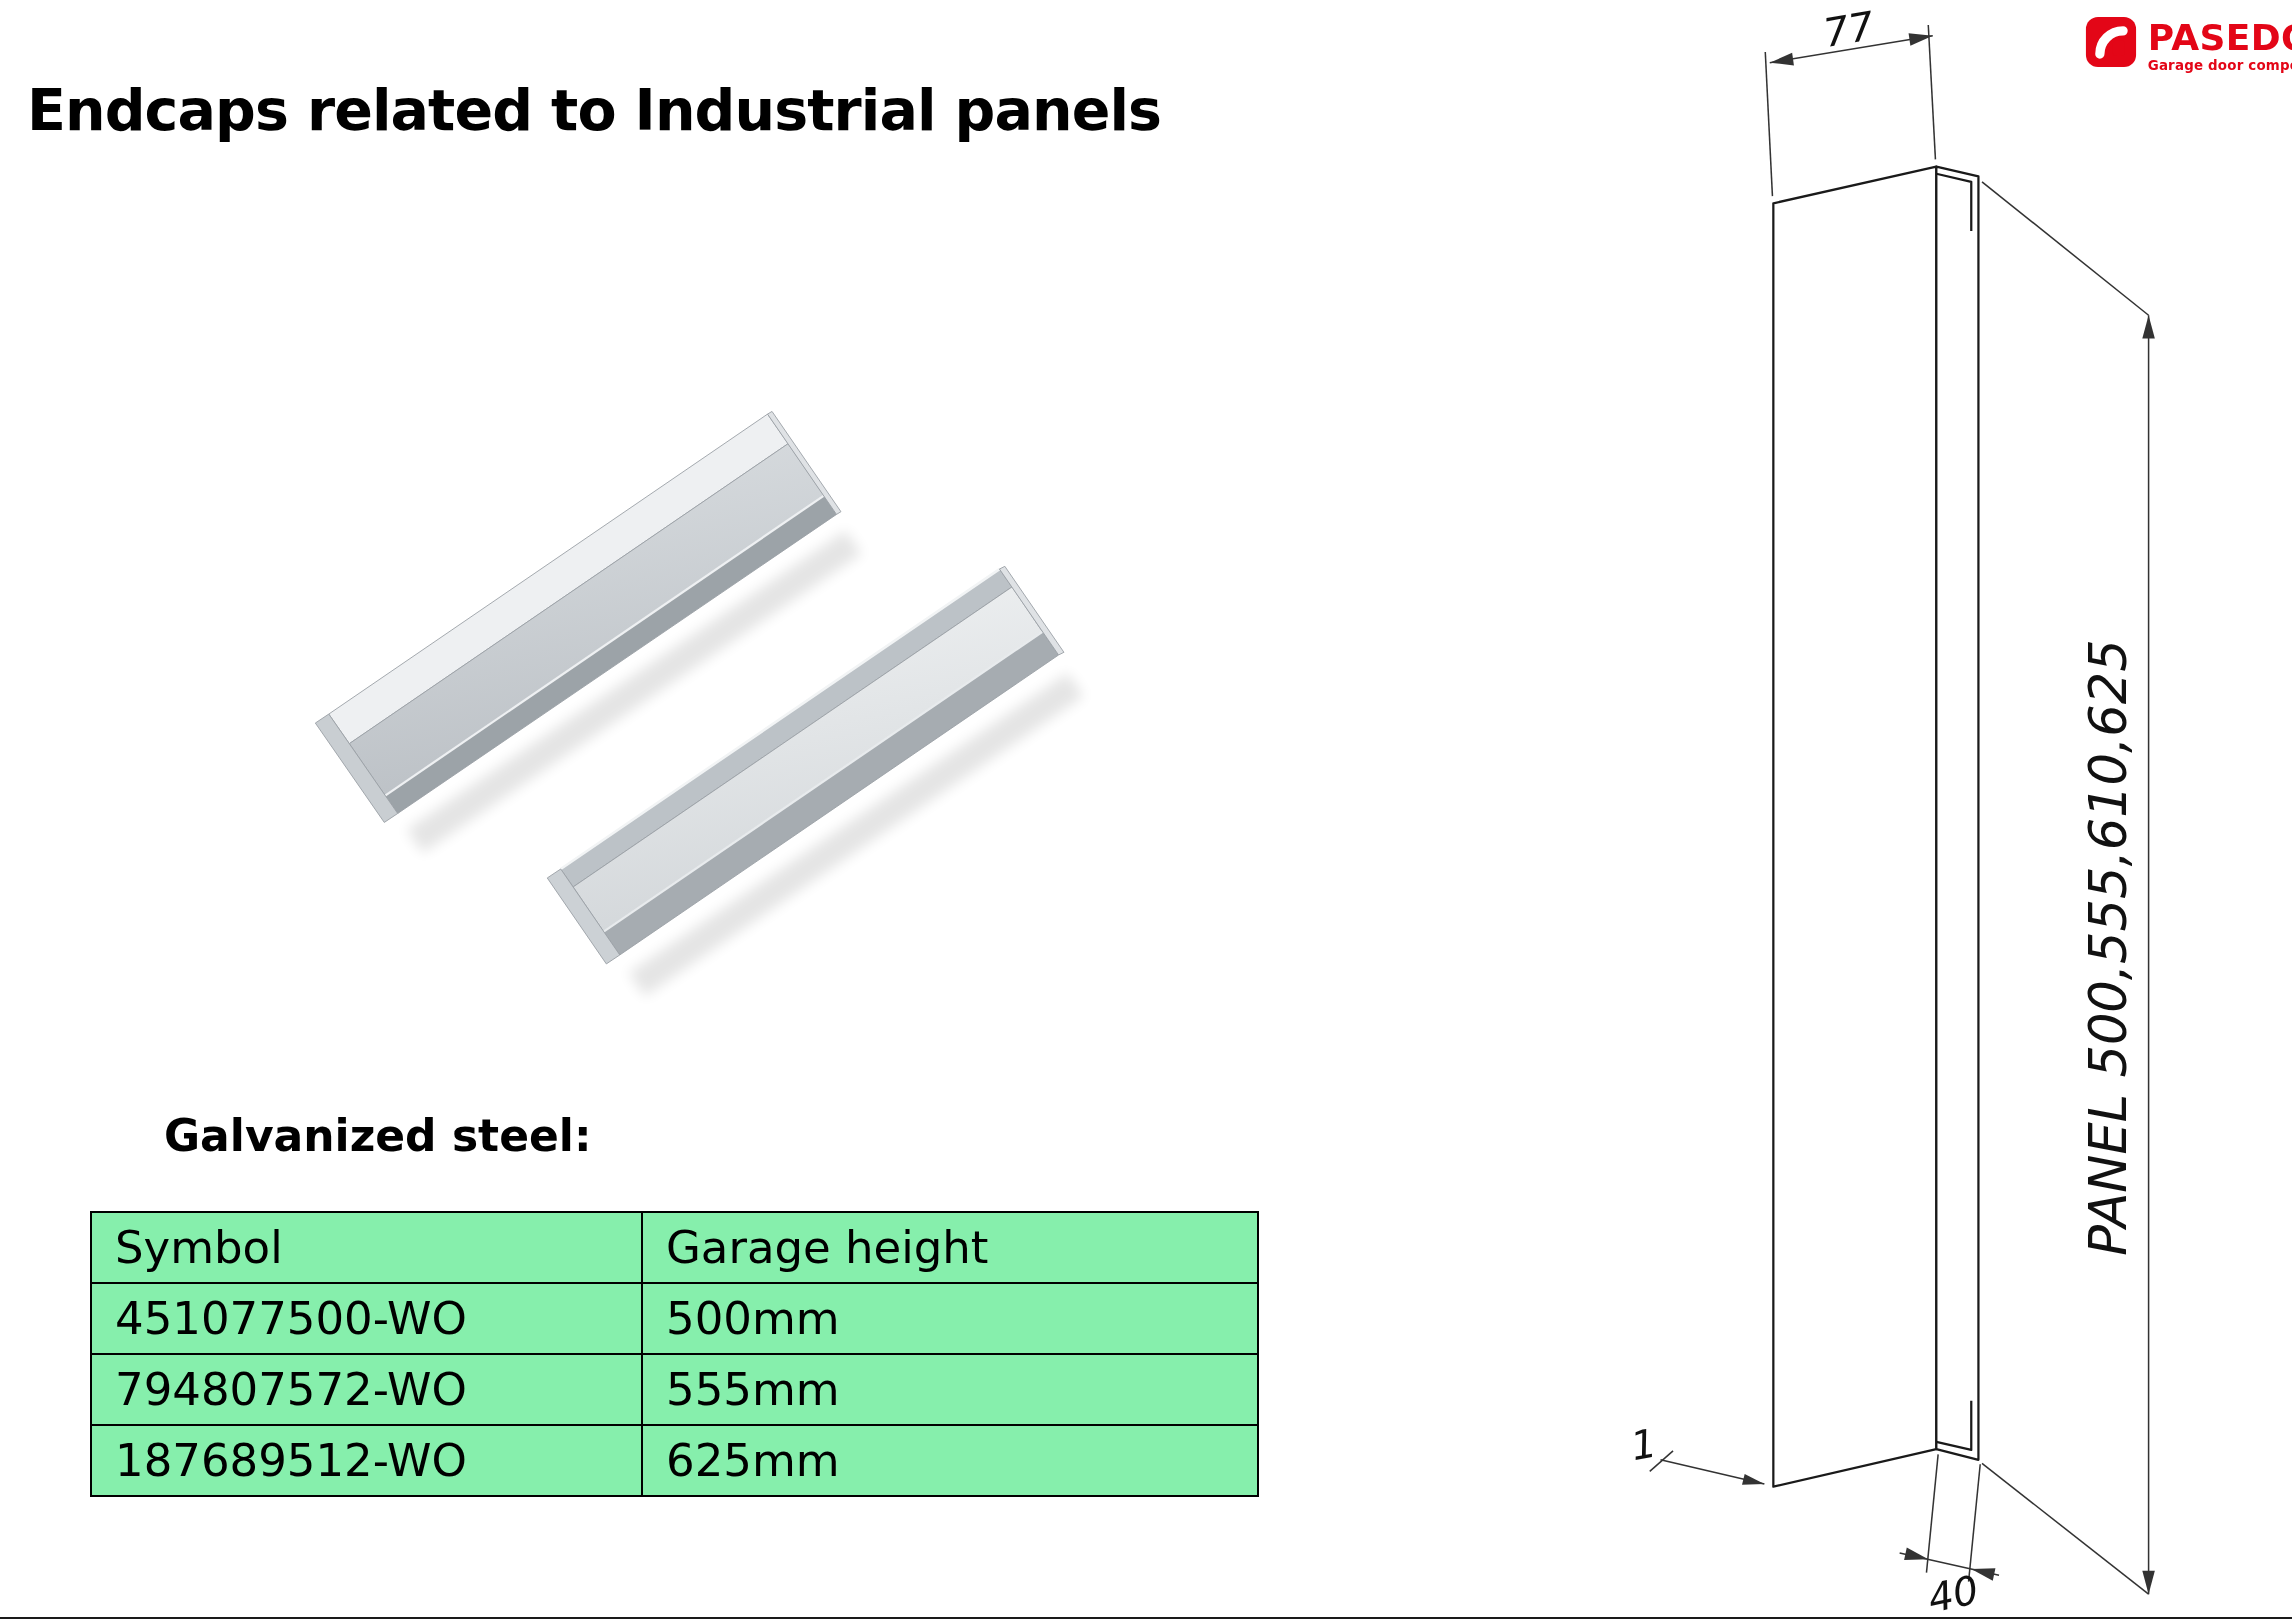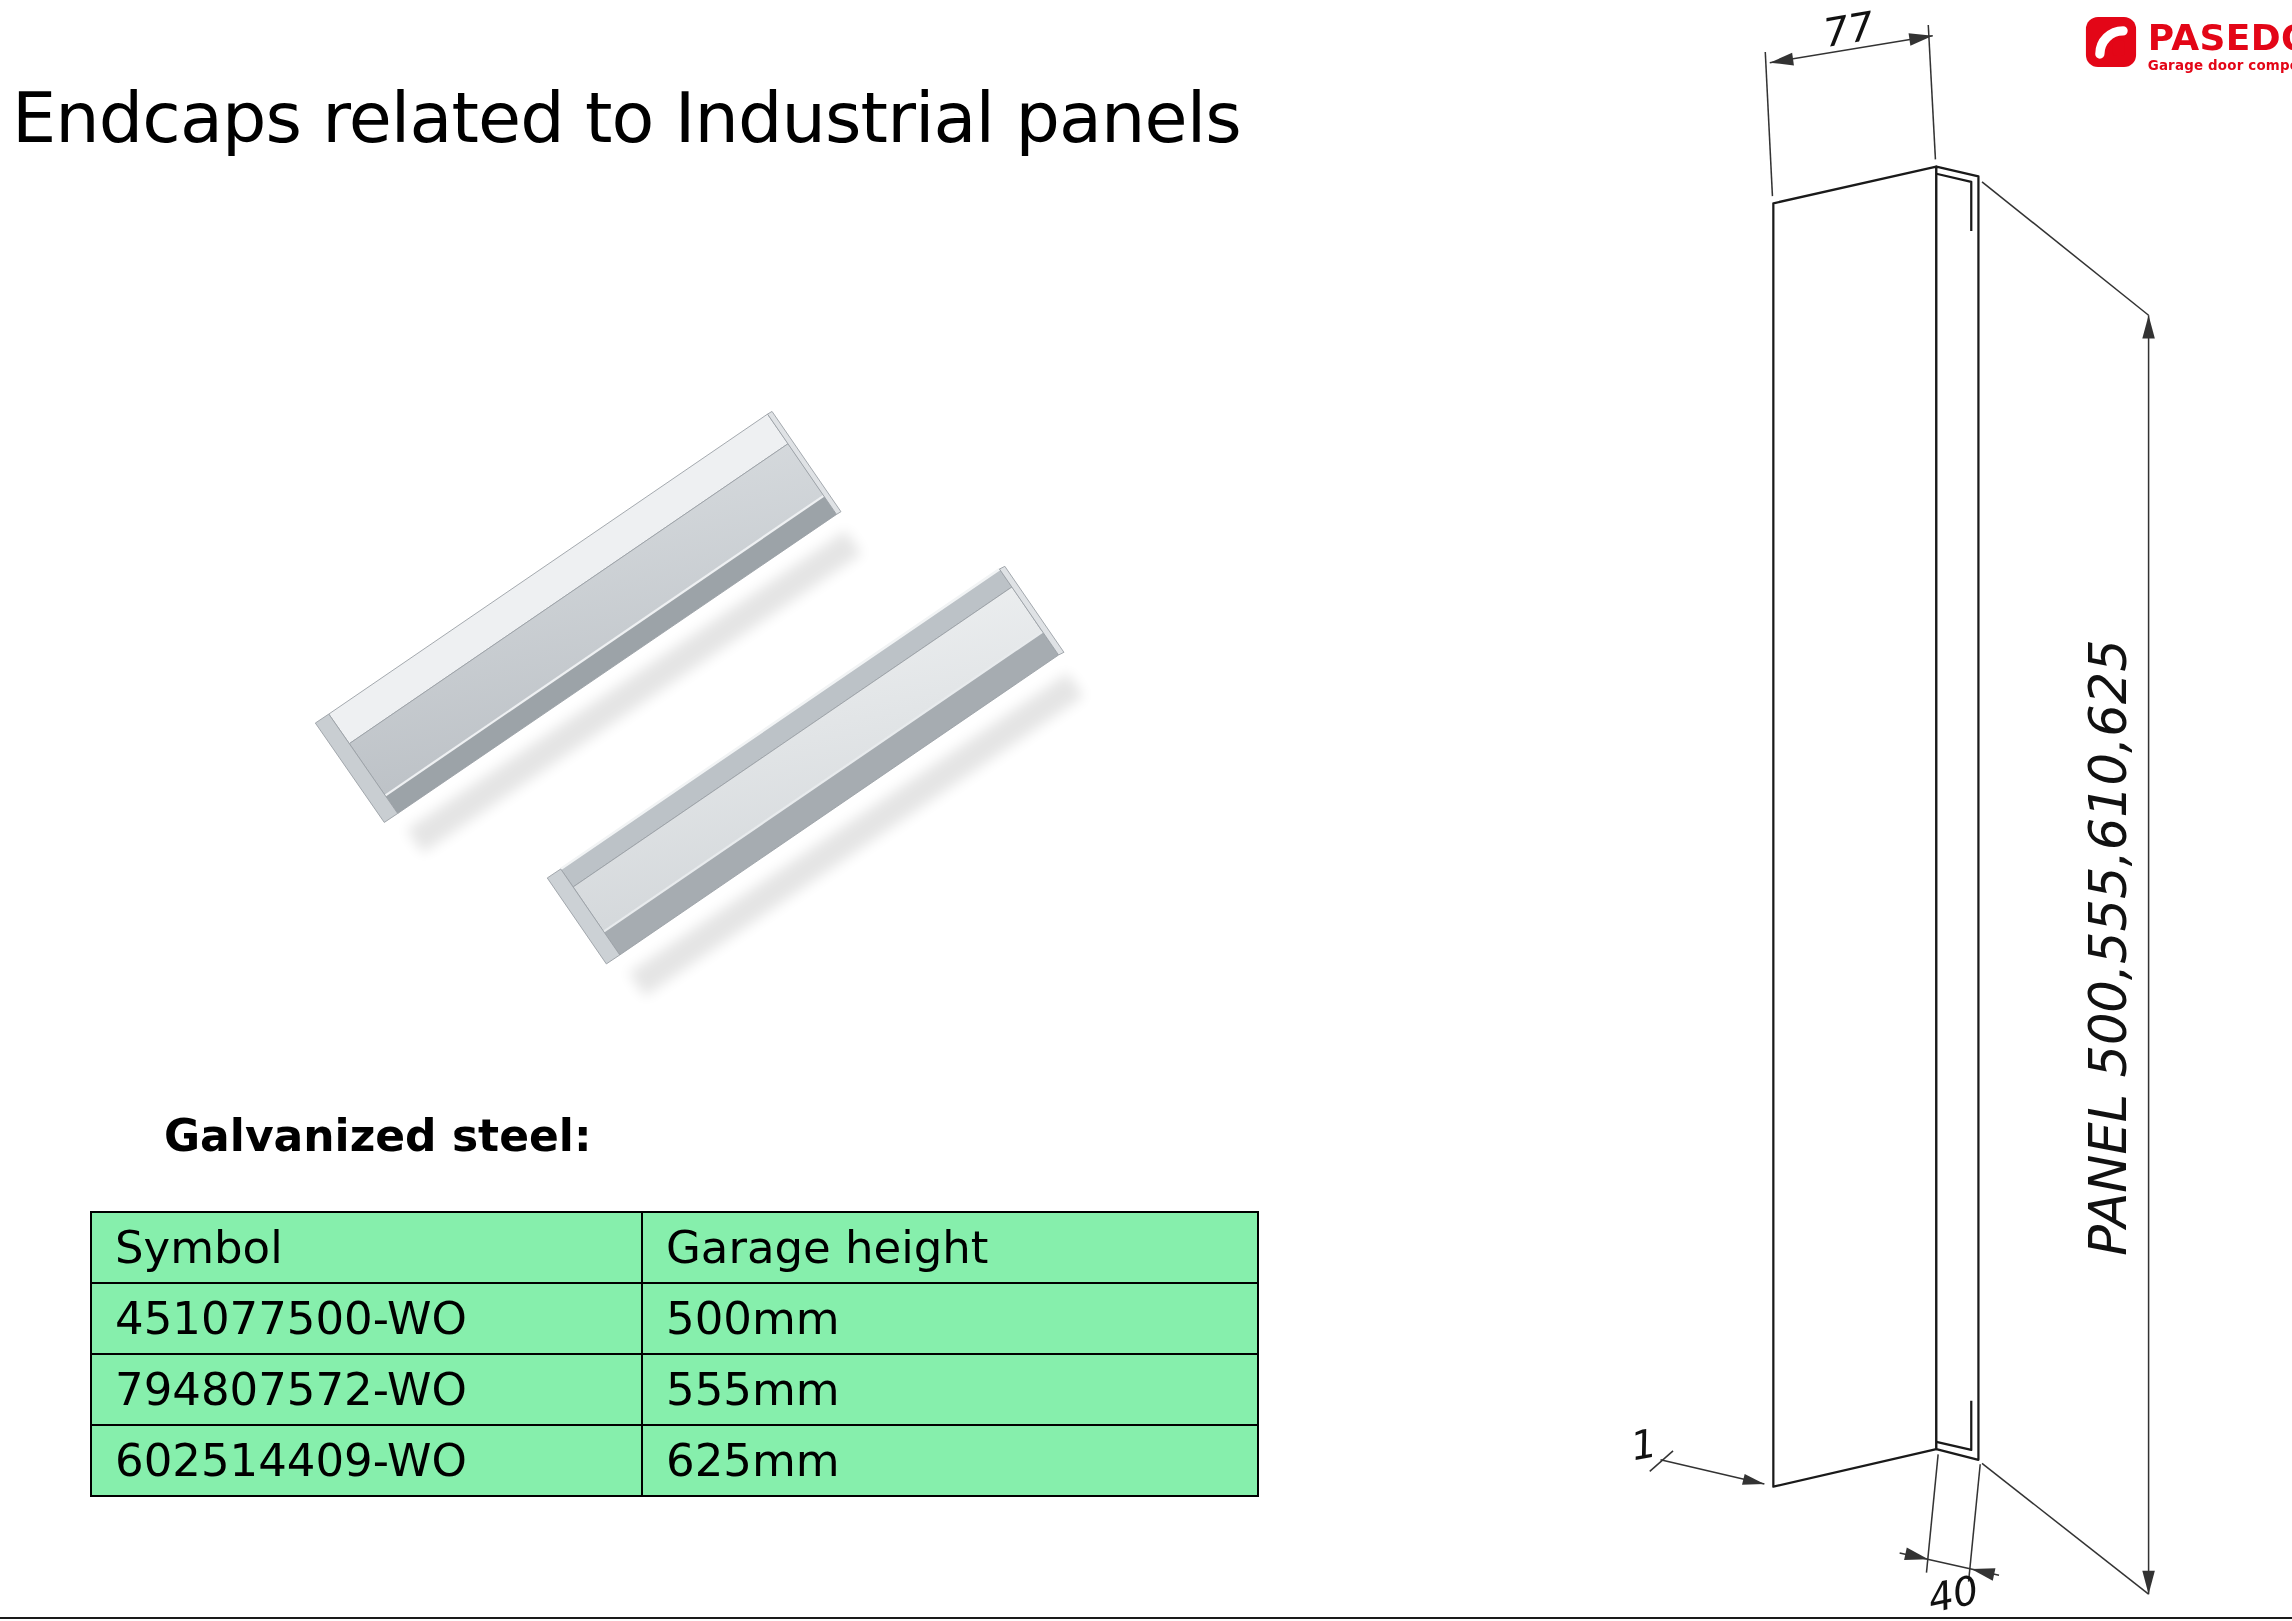--- a/index.html
+++ b/index.html
@@ -1,22 +1,22 @@
 <!DOCTYPE html>
 <html style="font-size:14.3px"><head>
 <meta charset="utf-8">
 <style>
   * { margin:0; padding:0; box-sizing:border-box; }
   html,body { background:#ffffff; }
   body { font-family:"DejaVu Sans","Liberation Sans",sans-serif; color:#000; }
   .page { position:relative; width:2293px; height:1621px; background:#fff; overflow:hidden; }
 
   .title {
-    position:absolute; left:12px; top:77px;
-    font-size:70px; font-weight:normal; letter-spacing:-0.9px; white-space:nowrap;
+    position:absolute; left:27px; top:77px;
+    font-size:57px; font-weight:bold; letter-spacing:-0.9px; white-space:nowrap;
   }
 
   .photo { position:absolute; left:215px; top:278px; }
 
   .section-heading {
     position:absolute; left:164px; top:1110px;
     font-size:44px; font-weight:bold;
   }
 
   .spec-table {
@@ -116,21 +116,21 @@
     <tbody>
       <tr>
         <td>451077500-WO</td>
         <td>500mm</td>
       </tr>
       <tr>
         <td>794807572-WO</td>
         <td>555mm</td>
       </tr>
       <tr>
-        <td>602514409-WO</td>
+        <td>187689512-WO</td>
         <td>625mm</td>
       </tr>
     </tbody>
   </table>
 
   <svg class="tech" width="699" height="1621" viewBox="0 0 780 1810">
 
     <g stroke="#1a1a1a" stroke-width="2.5" fill="#ffffff" stroke-linejoin="round">
       <polygon points="200,227 382,186 382,1618 200,1660"></polygon>
       <polygon points="382,186 429,197 429,1630 382,1618"></polygon>

